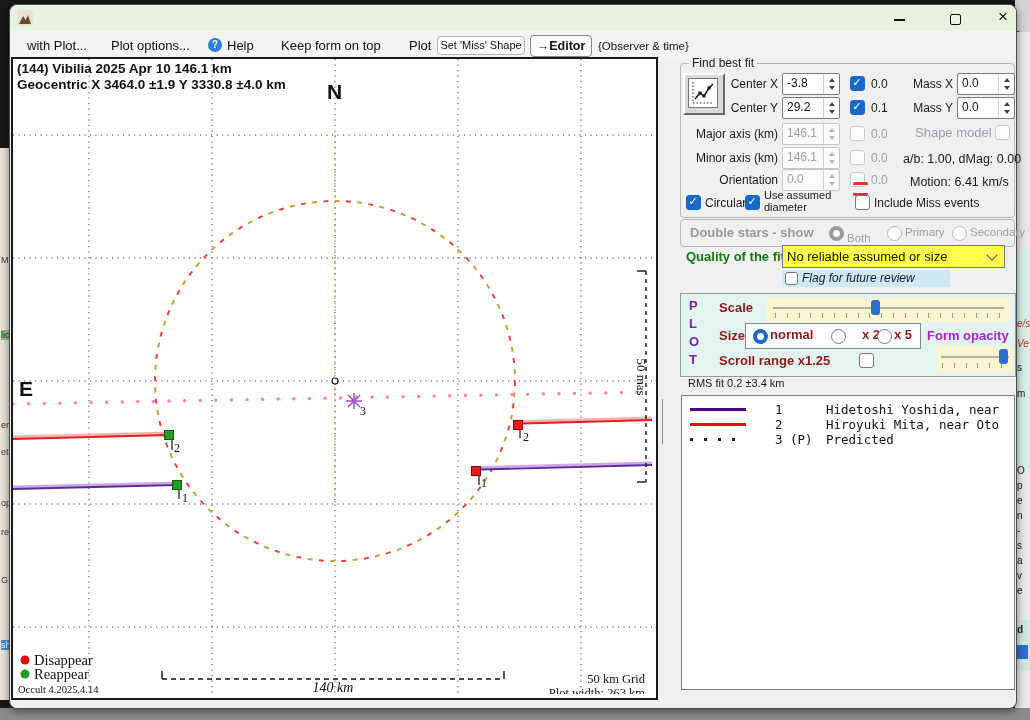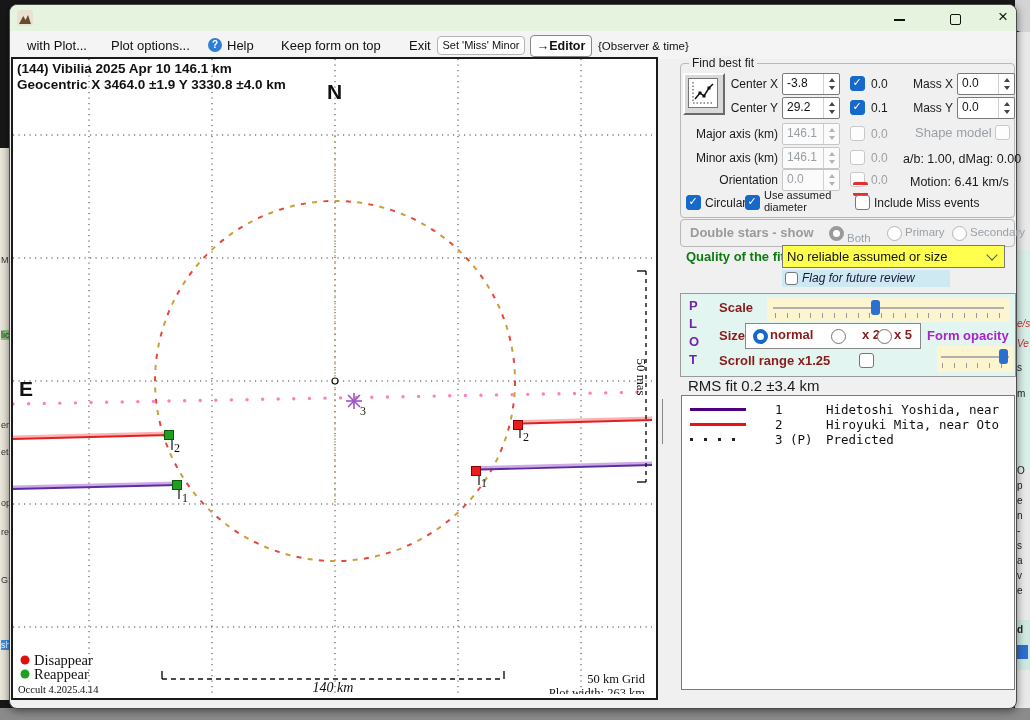--- a/index.html
+++ b/index.html
@@ -152,22 +152,22 @@
     <div class="abs" id="max-glyph"></div>
     <span class="abs" id="close-glyph">×</span>
   </div>
 
   <div class="abs" id="menubar">
     <span class="menu-item" style="left:17px">with Plot...</span>
     <span class="menu-item" style="left:101px">Plot options...</span>
     <span class="abs" id="help-icon">?</span>
     <span class="menu-item" style="left:217px">Help</span>
     <span class="menu-item" style="left:271px">Keep form on top</span>
-    <span class="menu-item" style="left:399px">Exit</span>
-    <span class="mini-btn" style="left:427px;top:5px;width:86px;height:17px;line-height:17px">Set 'Miss' Minor</span>
+    <span class="menu-item" style="left:399px">Plot</span>
+    <span class="mini-btn" style="left:427px;top:5px;width:86px;height:17px;line-height:17px">Set 'Miss' Shape</span>
     <span class="mini-btn" id="btn-editor" style="left:520px;top:4px;width:60px;height:20px;line-height:20px">→Editor</span>
     <span class="menu-item" style="left:588px;font-size:11.5px;top:9px">{Observer &amp; time}</span>
   </div>
 
   <div class="abs" id="plot-frame">
     <svg width="639" height="635" viewBox="0 0 639 635">
 
       <g stroke="#3a3a3a" stroke-width="1" stroke-dasharray="1.2 4.3">
         <line x1="76" y1="0" x2="76" y2="635"></line>
           <line x1="199" y1="0" x2="199" y2="635"></line>
@@ -389,21 +389,21 @@
     <span class="abs magenta" style="left:246px;top:34px">Form opacity</span>
     <span class="abs maroon" style="left:38px;top:59px">Scroll range x1.25</span>
     <span class="cb" style="left:178px;top:59px;position:absolute"></span>
     <div class="slider" style="left:256px;top:52px;width:76px;height:26px">
       <div class="track" style="left:4px;top:10px;width:68px"></div>
       <div class="ticks" style="left:5px;top:17px;width:66px"></div>
       <div class="thumb" style="left:62px;top:3px"></div>
     </div>
   </div>
 
-  <span class="lbl" style="left:678px;top:372px;font-size:15px">RMS fit 0.2 ±3.4 km</span>
+  <span class="lbl" style="left:678px;top:372px;font-size:11px">RMS fit 0.2 ±3.4 km</span>
   <div class="abs" id="rms-list">
     <div class="rms-row" style="top:6px">
       <span class="sw l1"></span>
       <span class="rms-num">1</span>
       <span class="rms-name">Hidetoshi Yoshida, near</span>
     </div>
     <div class="rms-row" style="top:21px">
       <span class="sw l2"></span>
       <span class="rms-num">2</span>
       <span class="rms-name">Hiroyuki Mita, near Oto</span>

